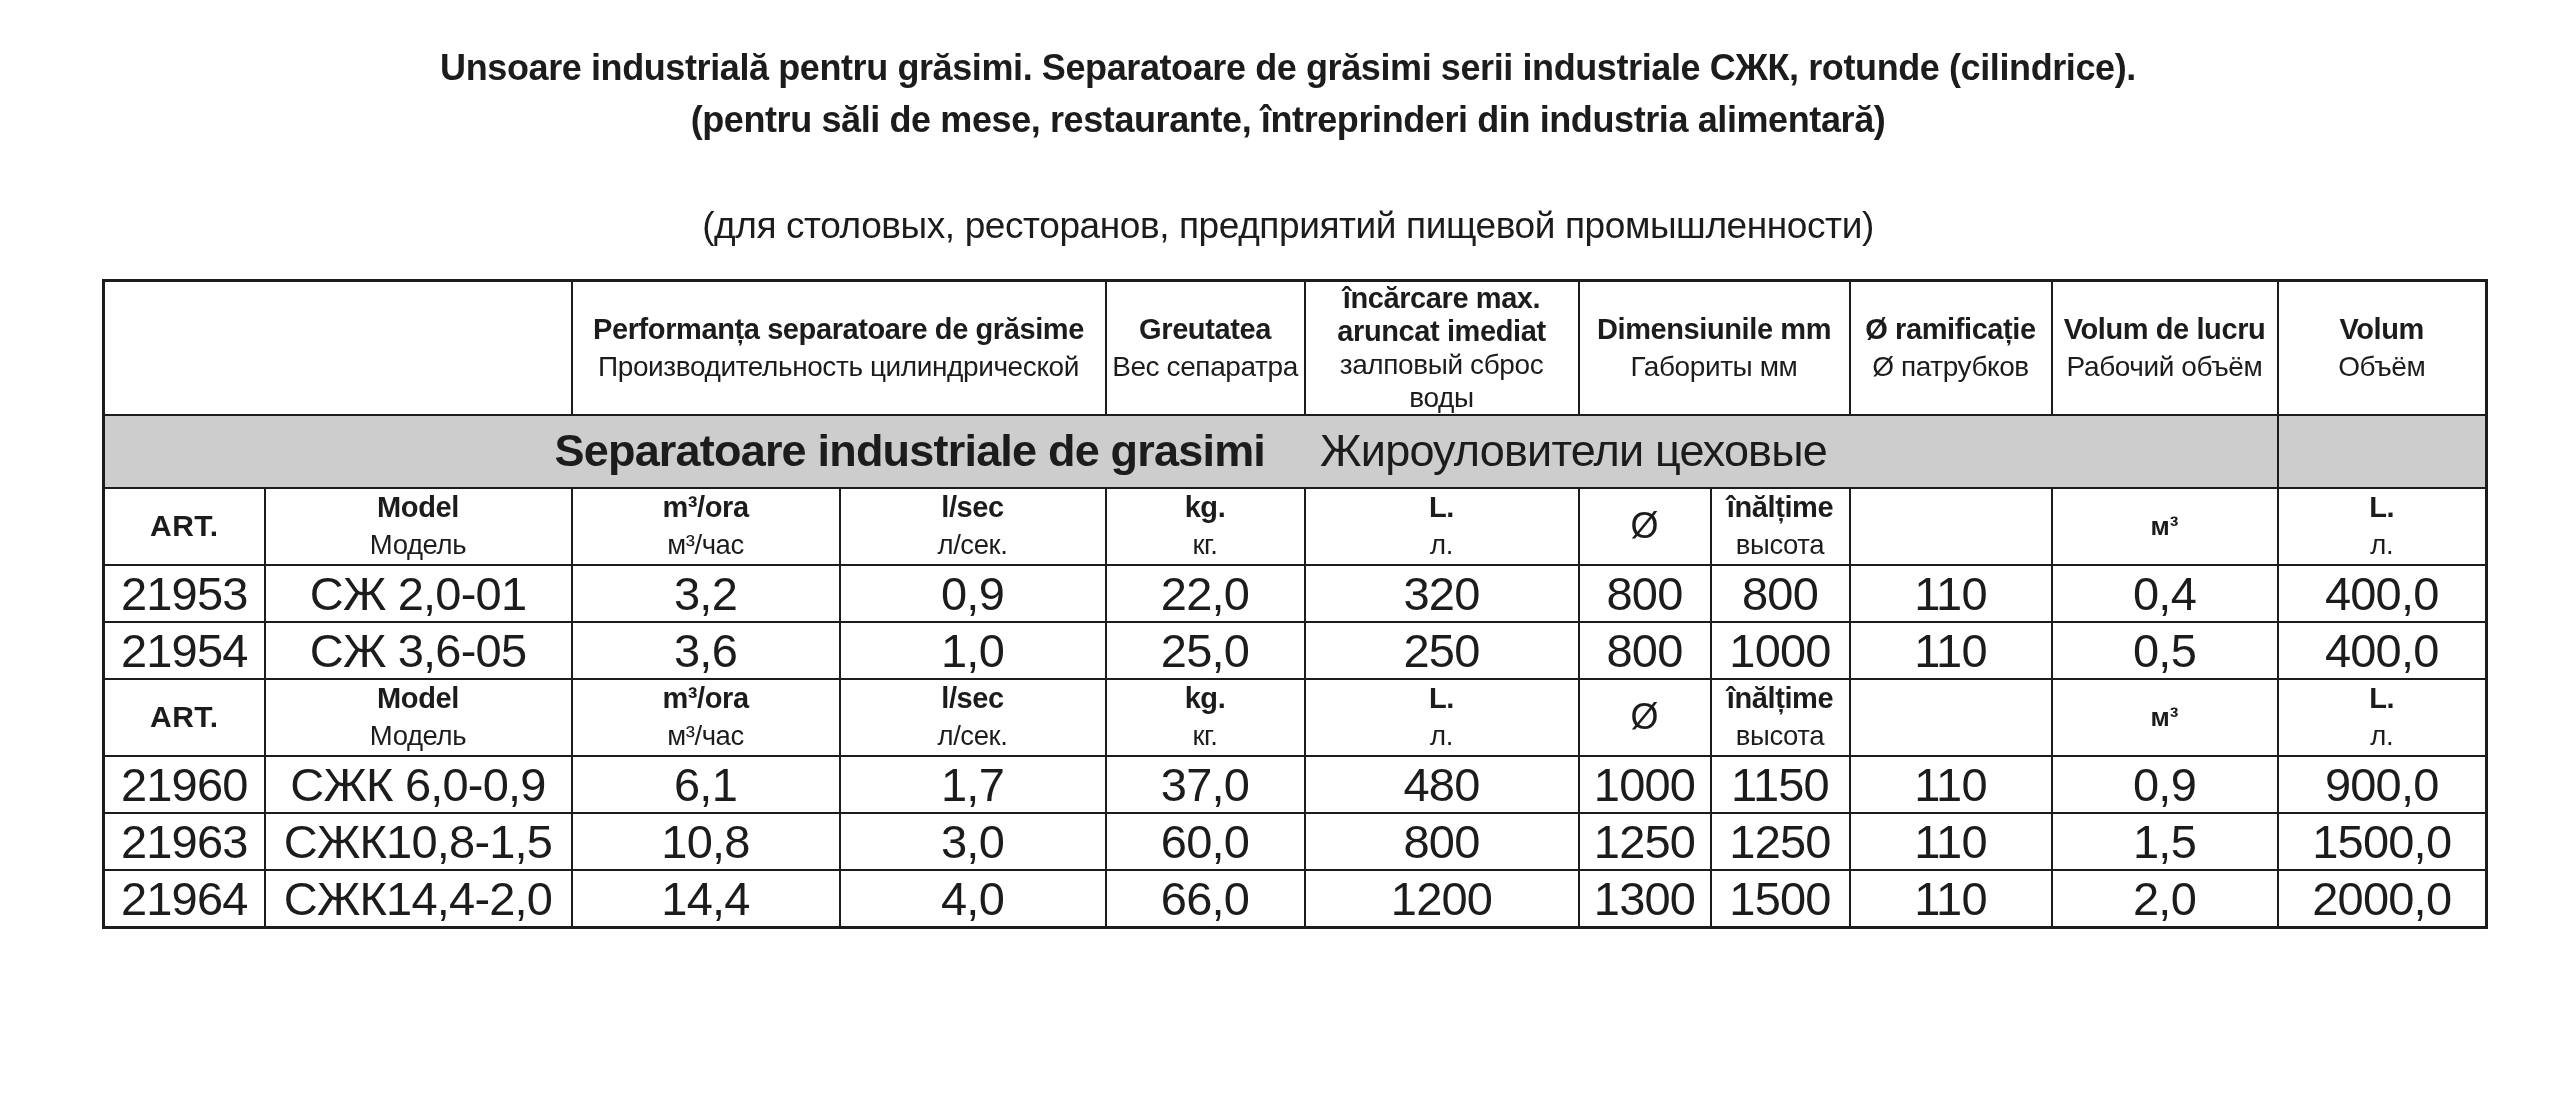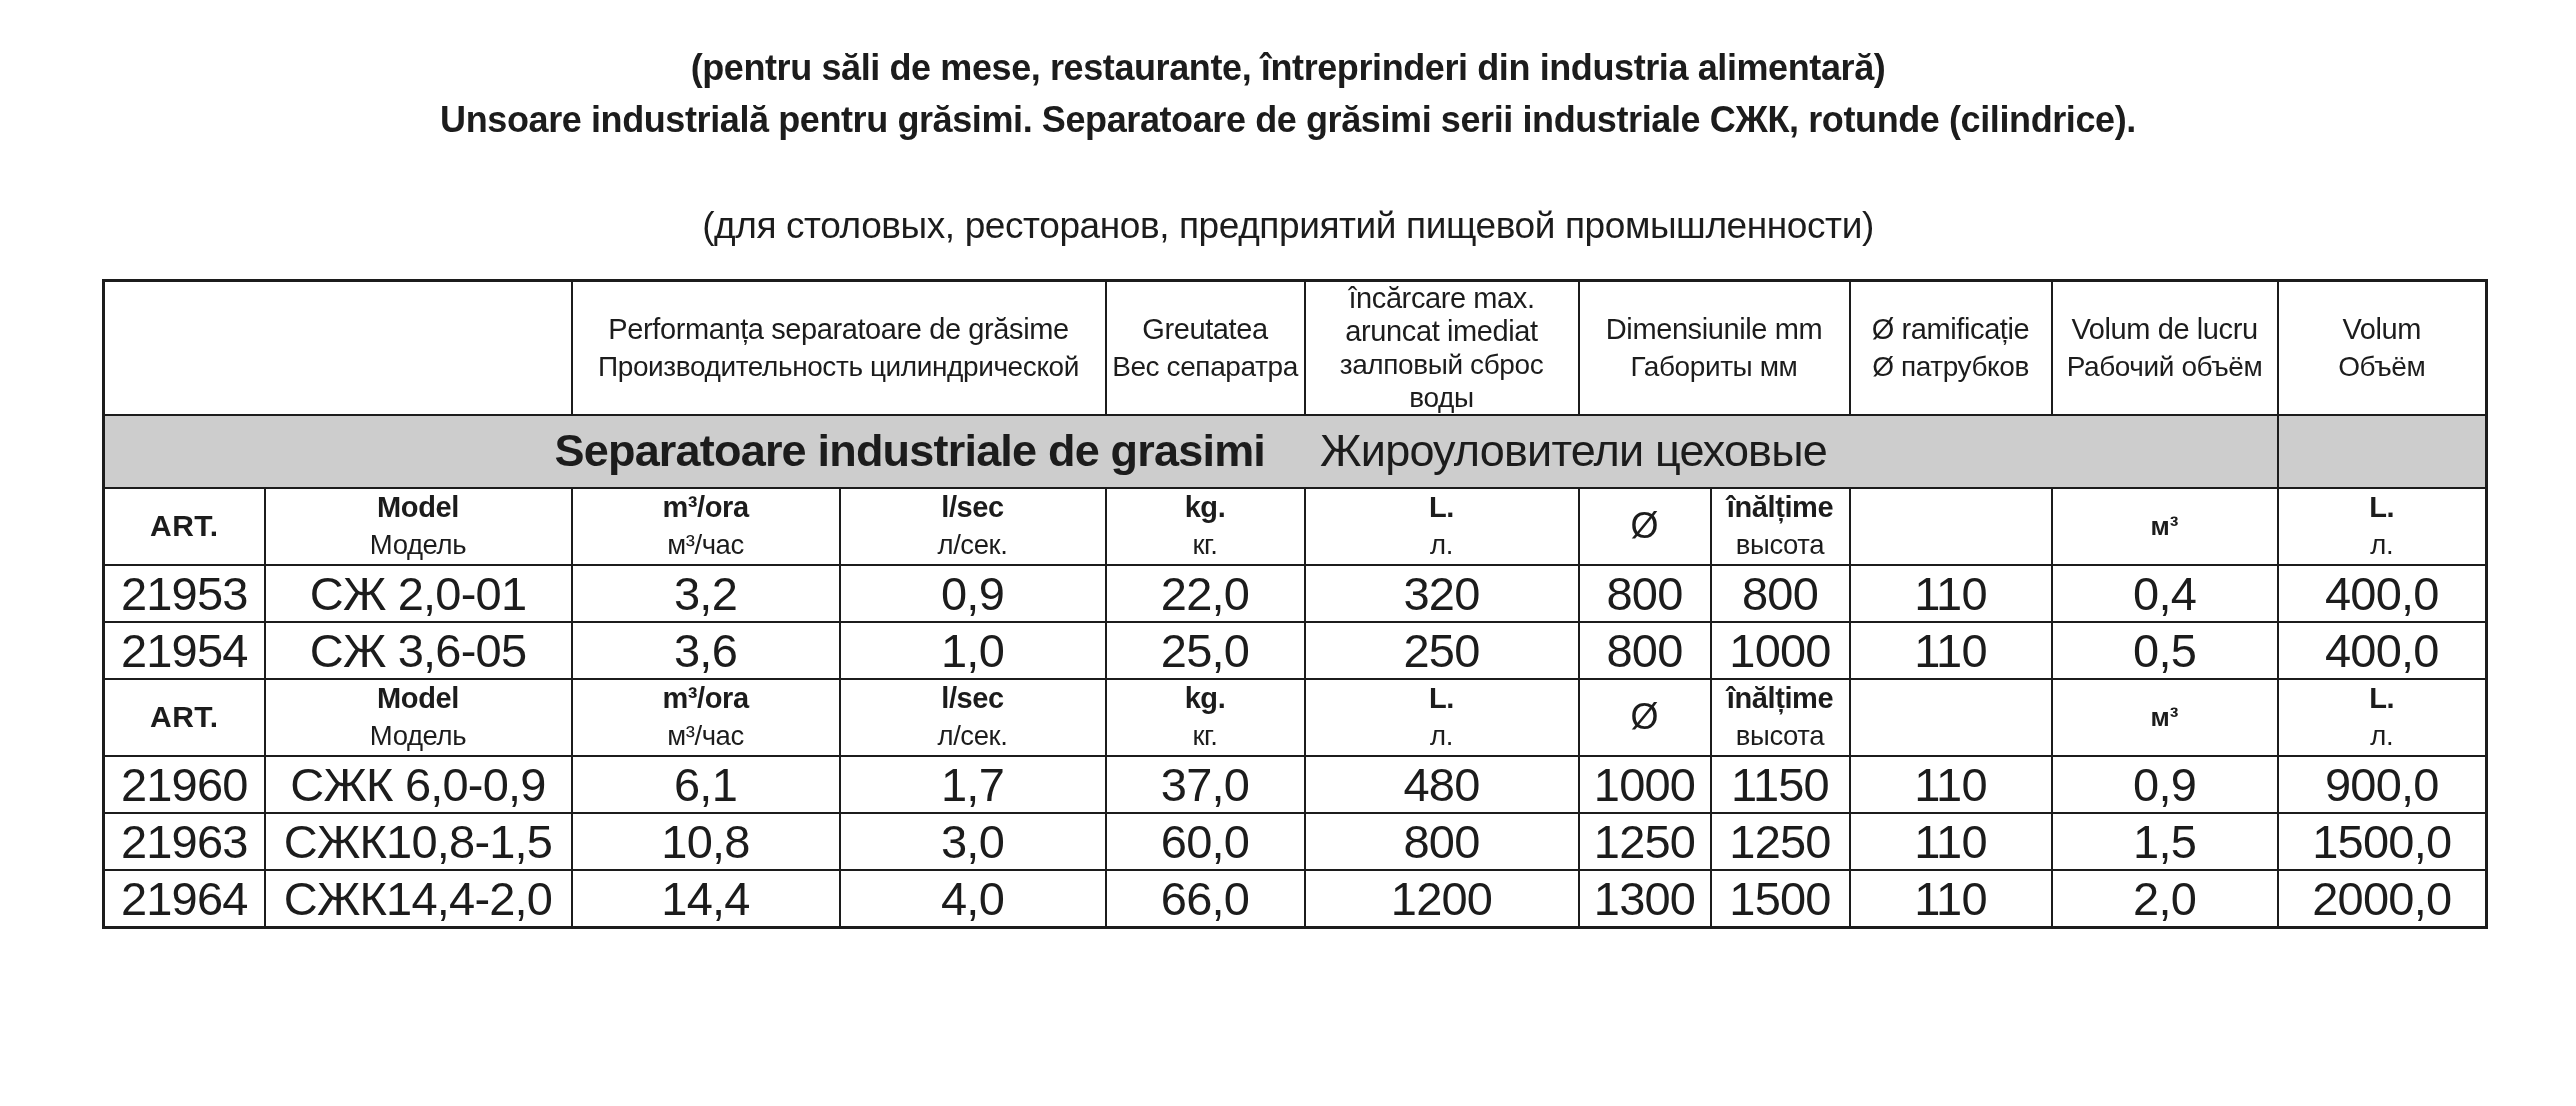--- a/index.html
+++ b/index.html
@@ -41,40 +41,40 @@
   }
 
   tr.header-row { height: 105px; }
   tr.band-row { height: 73px; }
   tr.band-row td { background: var(--band-bg); }
   tr.subheader-row { height: 77px; }
   tr.data-row { height: 48px; }
   tr.data-row.s2 { height: 55px; }
   tr.data-row td { font-size: 47px; letter-spacing: -0.8px; white-space: nowrap; }
 
-  .h-ro { display: block; font-weight: normal; font-size: 29px; line-height: 38px; letter-spacing: -0.4px; }
+  .h-ro { display: block; font-weight: bold; font-size: 29px; line-height: 38px; letter-spacing: -0.4px; }
   .h-ru { display: block; font-size: 28px; line-height: 38px; letter-spacing: -0.4px; }
   .tight { line-height: 33px; }
 
   .s-ro { display: block; font-weight: bold; font-size: 29px; line-height: 37px; letter-spacing: -0.4px; }
   .s-ru { display: block; font-size: 27.5px; line-height: 37px; letter-spacing: -0.4px; }
   .s-art { font-weight: bold; font-size: 30px; letter-spacing: 0.4px; }
   .s-dia { font-size: 36px; }
   .s-m3 { font-weight: bold; font-size: 26px; }
 
   .band-wrap { display: flex; justify-content: center; align-items: center; gap: 55px; }
   .band-ro { font-weight: bold; font-size: 45px; letter-spacing: -0.8px; white-space: nowrap; }
   .band-ru { font-size: 45px; letter-spacing: -0.8px; white-space: nowrap; }
 </style>
 </head>
 <body>
 
 <div class="titles">
+  <div class="title-ro">Unsoare industrială pentru grăsimi. Separatoare de grăsimi serii industriale СЖК, rotunde (cilindrice).</div>
   <div class="title-ro">(pentru săli de mese, restaurante, întreprinderi din industria alimentară)</div>
-  <div class="title-ro">Unsoare industrială pentru grăsimi. Separatoare de grăsimi serii industriale СЖК, rotunde (cilindrice).</div>
   <div class="titles-ru">
     <div class="title-ru">(для столовых, ресторанов, предприятий пищевой промышленности)</div>
   </div>
 </div>
 
 <table class="sep-table">
   <colgroup>
     <col style="width:161px">
       <col style="width:307px">
       <col style="width:268px">

